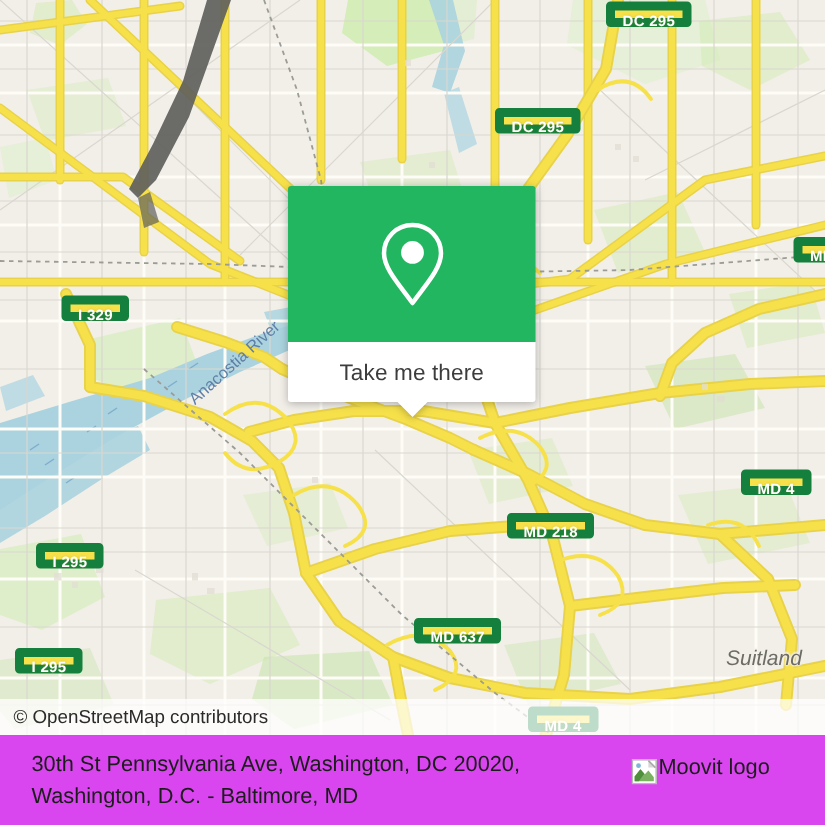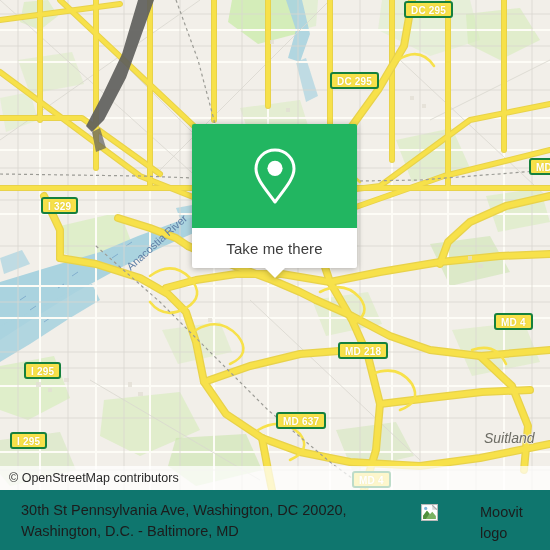--- a/index.html
+++ b/index.html
@@ -38,21 +38,21 @@
     width: 550px;
     height: 490px;
     display: block;
   }
 
   
   .shield {
     position: absolute;
     box-sizing: border-box;
     background: #f7e14a;
-    border: 2px solid #15803d;
+    border: 6px solid #15803d;
     border-radius: 3px;
     color: #ffffff;
     font-family: "Liberation Sans", sans-serif;
     font-size: 10px;
     font-weight: bold;
     line-height: 15px;
     height: 17px;
     padding: 0 5px;
     text-align: center;
     white-space: nowrap;
@@ -144,42 +144,41 @@
     border-top: 10px solid #ffffff;
   }
 
   
   #caption-bar {
     position: absolute;
     left: 0;
     top: 490px;
     width: 550px;
     height: 60px;
-    background: #0f766e;
+    background: #d946ef;
     display: flex;
     align-items: flex-start;
     box-sizing: border-box;
     padding: 10px 8px 0 21px;
   }
   #caption-text {
     flex: 1 1 auto;
     color: #1c1c1c;
     font-family: "Liberation Sans", sans-serif;
     font-size: 14.5px;
     line-height: 21px;
     max-width: 400px;
   }
   #caption-line-2 { display: block; }
   #logo-slot {
     flex: 0 0 auto;
     width: 110px;
     display: flex;
-    align-items: flex-start;
+    align-items: flex-end;
     padding-top: 2px;
-    gap: 41px;
   }
   #broken-image-icon {
     flex: 0 0 auto;
     margin-right: 1px;
     margin-top: 2px;
   }
   #logo-alt-text {
     color: #1c1c1c;
     font-family: "Liberation Sans", sans-serif;
     font-size: 14.5px;

